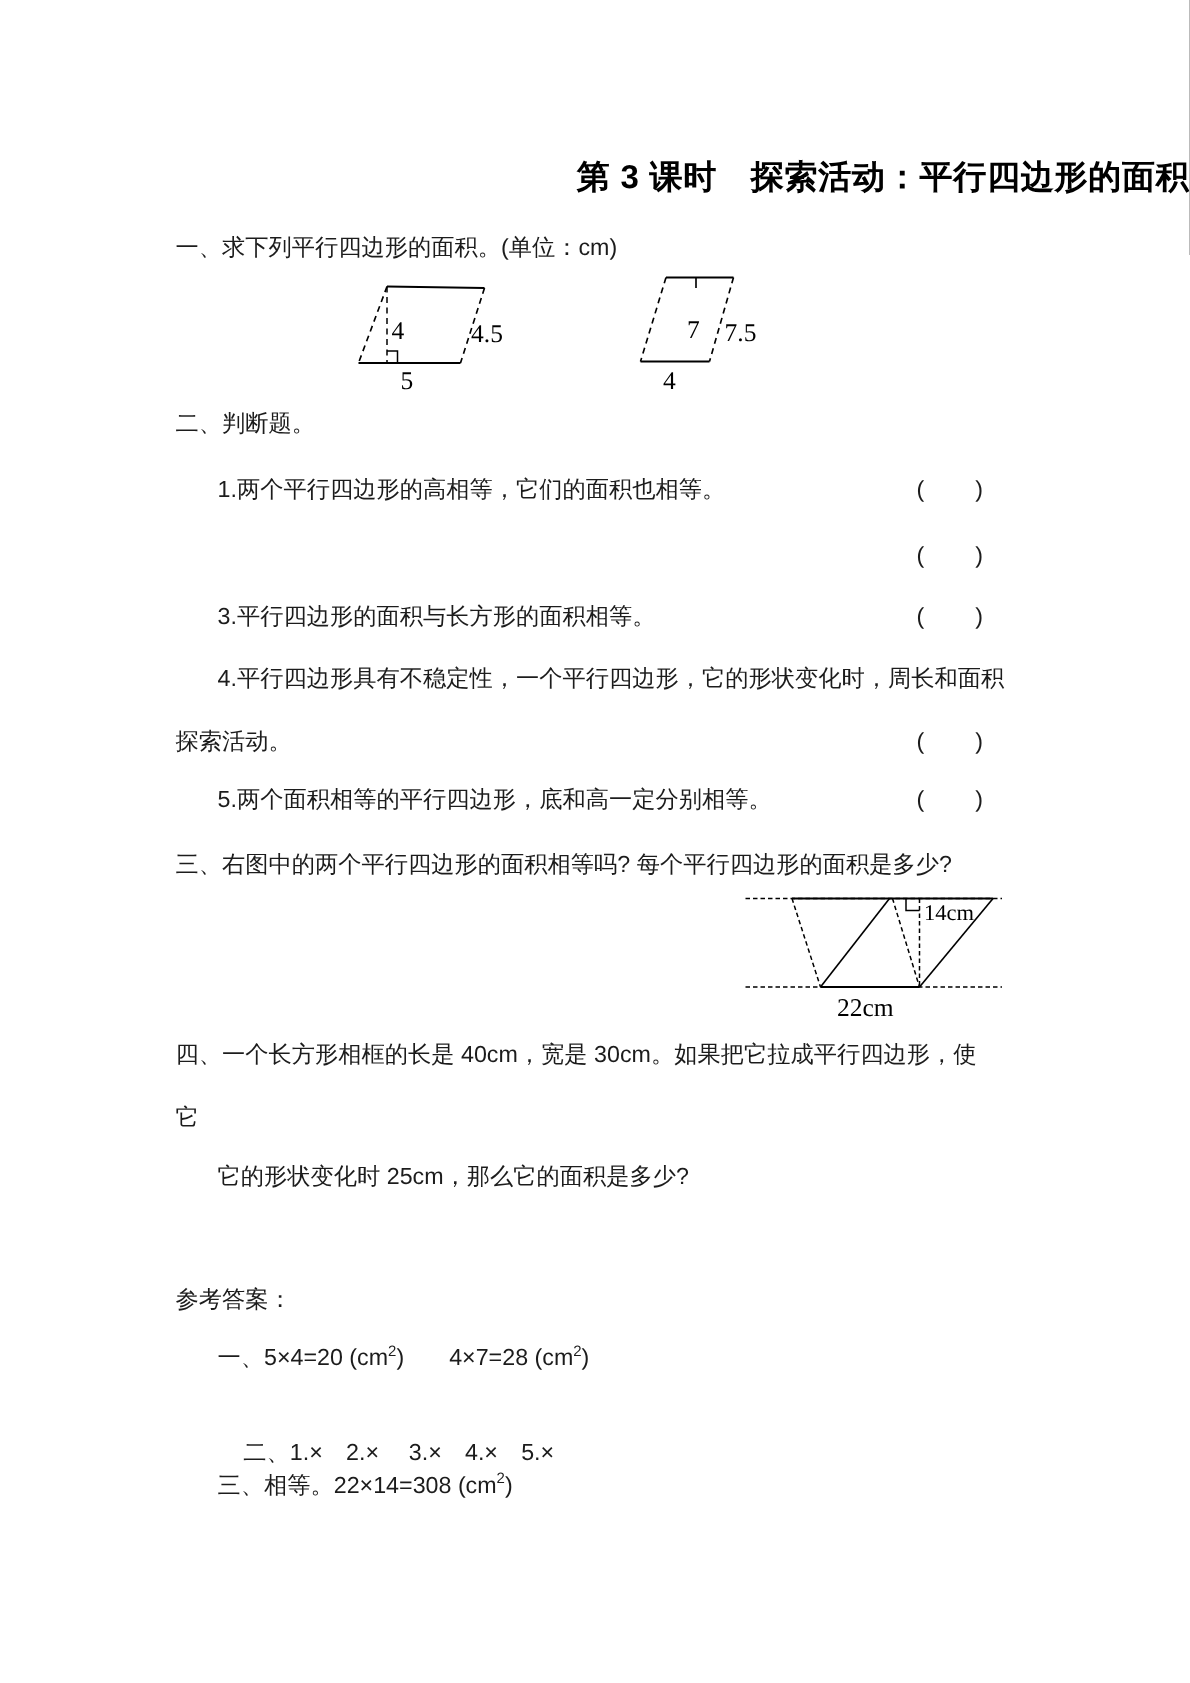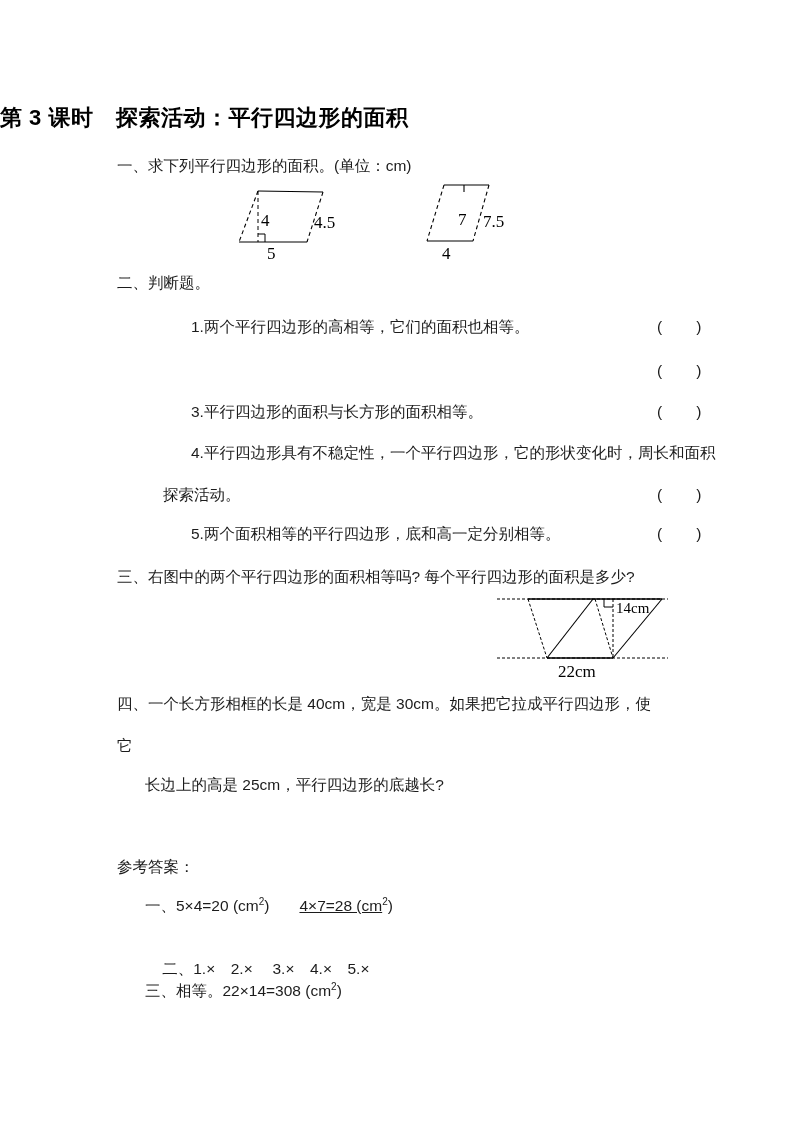--- a/index.html
+++ b/index.html
@@ -8,31 +8,31 @@
     width:793px;height:1122px;
     background:#ffffff;
     margin:0 auto;
     font-family:"Liberation Sans","DejaVu Sans",sans-serif;
     color:#1c1c1c;
     overflow:hidden;
   }
   .abs{position:absolute;white-space:nowrap;}
   .title{
     left:0;top:103px;width:793px;
-    text-align:left;
+    text-align:right;
     font-size:22px;font-weight:bold;color:#000;
     letter-spacing:0.5px;
   }
   .body-line{font-size:15.5px;line-height:19px;text-align:center;}
-  .item-row{left:117px;width:560px;height:20px;margin-left:46px;}
+  .item-row{left:117px;width:560px;height:20px;}
   .item-text{position:absolute;left:28px;top:0;white-space:nowrap;}
   .item-text-flush{position:absolute;left:0;top:0;white-space:nowrap;}
   .paren{position:absolute;left:494px;top:0;white-space:pre;letter-spacing:1px;}
   .ans-sup{font-size:10px;vertical-align:super;line-height:0;}
-  .eq2{margin-left:30px;text-decoration:underline;}
+  .eq2{margin-left:30px;}
   svg{position:absolute;overflow:visible;}
   svg text{font-family:"Liberation Serif","DejaVu Serif",serif;fill:#000;}
   .fig-num{font-size:17px;}
   .fig-num-sm{font-size:15px;}
   .pre{white-space:pre;}
 </style>
 </head>
 <body>
 
 <div class="page">
@@ -105,21 +105,21 @@
     <path d="M593,599 L547,658" stroke="#000" stroke-width="1.1" fill="none"></path>
     <path d="M662,599 L613,658" stroke="#000" stroke-width="1.1" fill="none"></path>
     <path d="M613,599 L613,658" stroke="#000" stroke-width="1" stroke-dasharray="3,2" fill="none"></path>
     <path d="M604,599 L604,607 L613,607" stroke="#000" stroke-width="1" fill="none"></path>
     <text class="fig-num-sm" x="616" y="613">14cm</text>
     <text class="fig-num" x="558" y="677">22cm</text>
   </svg>
 
   <div class="abs body-line" style="left:117px;top:694px">四、一个长方形相框的长是 40cm，宽是 30cm。如果把它拉成平行四边形，使</div>
   <div class="abs body-line" style="left:117px;top:736px">它</div>
-  <div class="abs body-line" style="left:145px;top:775px">长边上的高是 25cm，平行四边形的底越长?</div>
+  <div class="abs body-line" style="left:145px;top:775px">它的形状变化时 25cm，那么它的面积是多少?</div>
 
   <div class="abs body-line" style="left:117px;top:857px">参考答案：</div>
 
   <div class="abs body-line" style="left:145px;top:896px">
     <span>一、</span><span>5×4=20 (cm</span><sup class="ans-sup">2</sup><span>)</span><span class="eq2">4×7=28 (cm</span><sup class="ans-sup">2</sup><span>)</span>
   </div>
 
   <div class="abs body-line pre" style="left:145px;top:940px">
     <span>二、</span><span class="pre">1.×　2.×　 3.×　4.×　5.×</span>
   </div>

